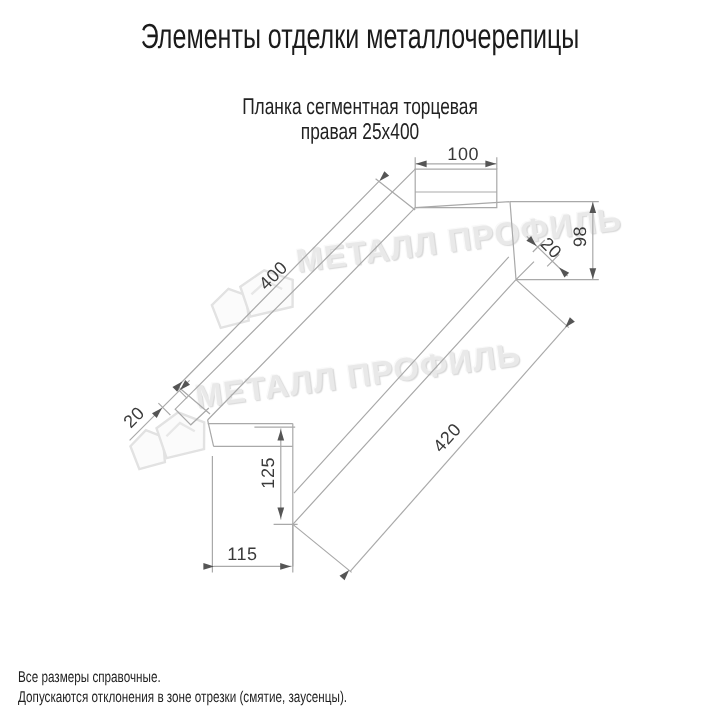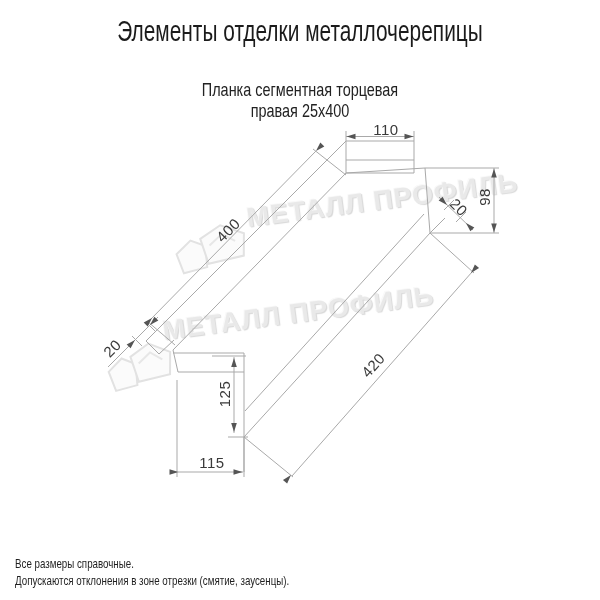--- a/index.html
+++ b/index.html
@@ -102,25 +102,25 @@
     <path d="M0,0 L9,-2.8 L9,2.8 Z" transform="translate(135,340) rotate(135)"></path>
     <path d="M0,0 L9,-2.8 L9,2.8 Z" transform="translate(471,273) rotate(-48.5)"></path>
     <path d="M0,0 L9,-2.8 L9,2.8 Z" transform="translate(291,475) rotate(131.5)"></path>
     <path d="M0,0 L-2.8,9 L2.8,9 Z" transform="translate(234,358)"></path>
     <path d="M0,0 L-2.8,-9 L2.8,-9 Z" transform="translate(234,432)"></path>
     <path d="M0,0 L9,-2.8 L9,2.8 Z" transform="translate(178.5,472) rotate(180)"></path>
     <path d="M0,0 L-9,-2.8 L-9,2.8 Z" transform="translate(242.5,472)"></path>
   </g>
 </svg>
 
-<span class="dim-label" style="left:386px;top:129px;transform:translate(-50%,-50%);">110</span>
+<span class="dim-label" style="left:386px;top:129px;transform:translate(-50%,-50%);">100</span>
 <span class="dim-label" style="left:484px;top:197px;transform:translate(-50%,-50%) rotate(-90deg);">98</span>
 <span class="dim-label" style="left:459px;top:207px;transform:translate(-50%,-50%) rotate(45deg);">20</span>
 <span class="dim-label" style="left:228px;top:230px;transform:translate(-50%,-50%) rotate(-45deg);">400</span>
 <span class="dim-label" style="left:112px;top:348px;transform:translate(-50%,-50%) rotate(-45deg);">20</span>
 <span class="dim-label" style="left:224px;top:394px;transform:translate(-50%,-50%) rotate(-90deg);">125</span>
-<span class="dim-label" style="left:212px;top:462px;transform:translate(-50%,-50%);text-align:right;">115</span>
+<span class="dim-label" style="left:202px;top:462px;transform:translate(-50%,-50%);text-align:right;">115</span>
 <span class="dim-label" style="left:373px;top:365px;transform:translate(-50%,-50%) rotate(-48deg);">420</span>
 
 <div class="footer-notes">
   <div>Все размеры справочные.</div>
   <div>Допускаются отклонения в зоне отрезки (смятие, заусенцы).</div>
 </div>
 
 </body></html>

